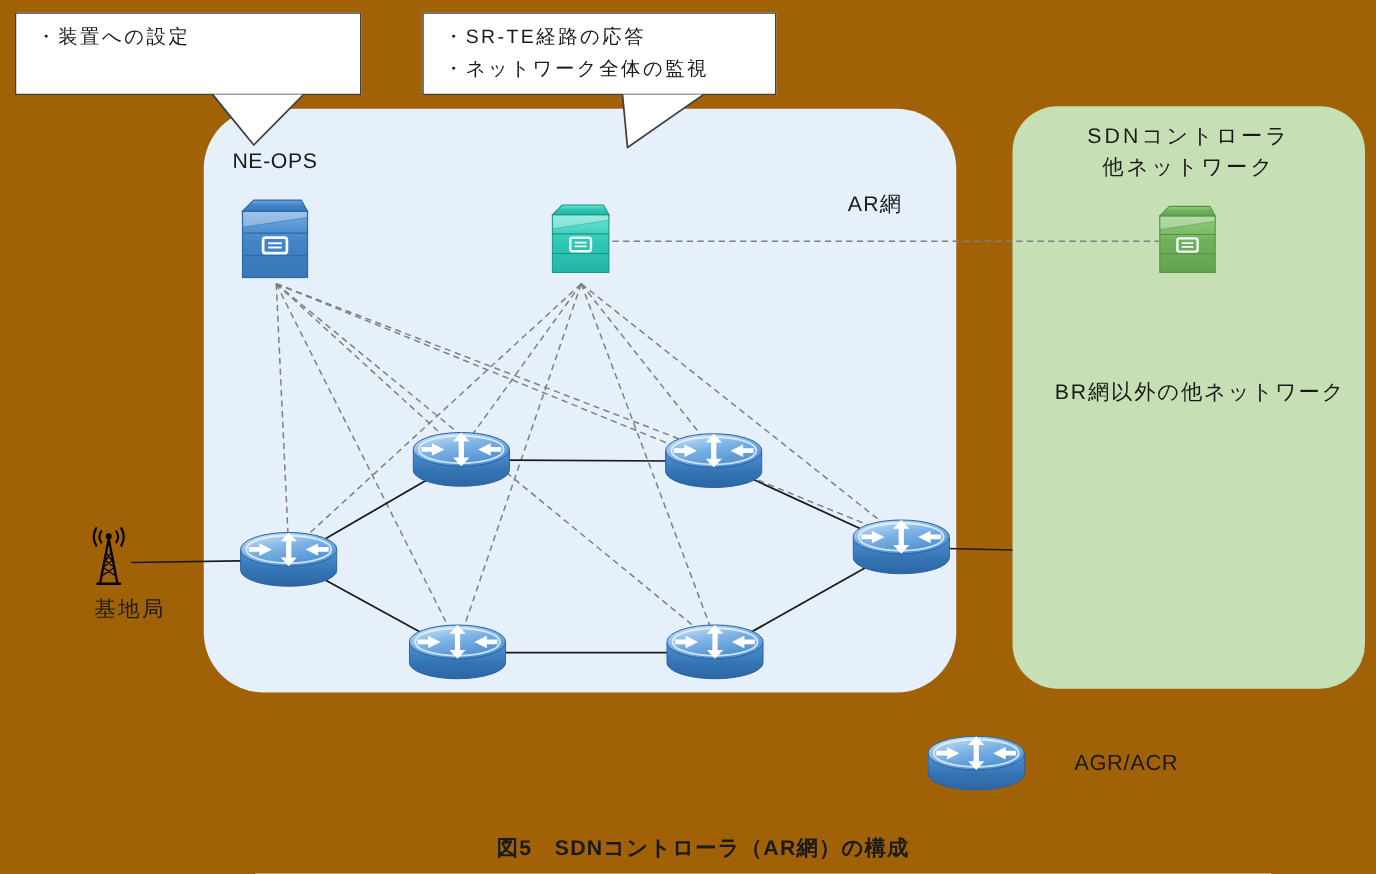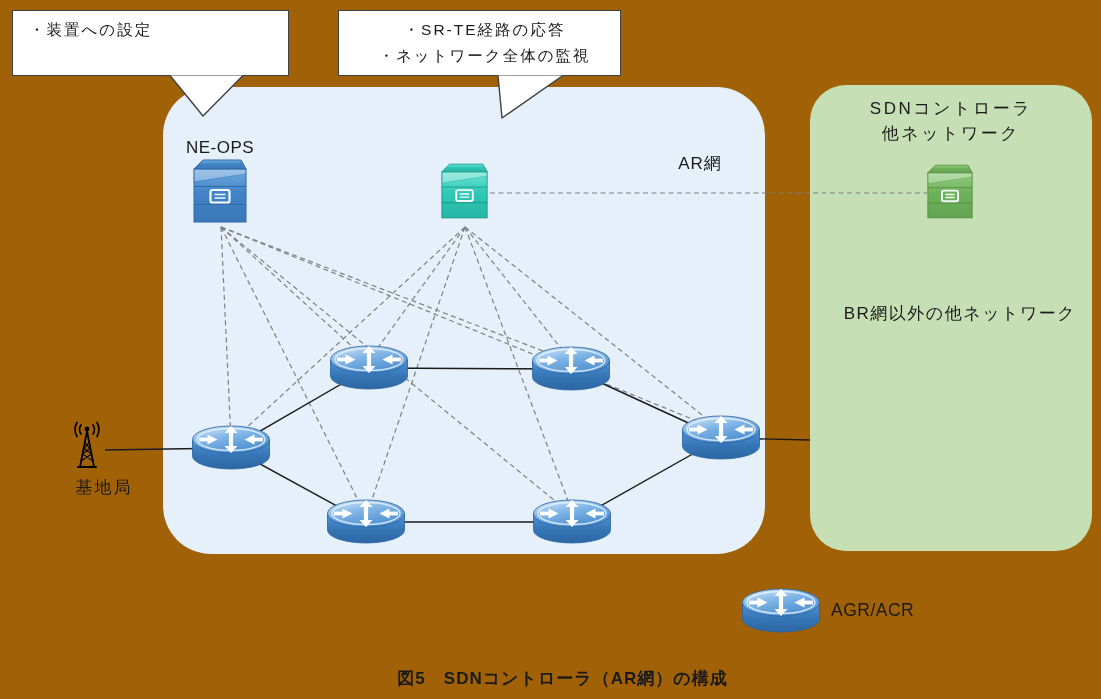--- a/index.html
+++ b/index.html
@@ -8,31 +8,31 @@
     font-family:"Liberation Sans","DejaVu Sans",sans-serif;color:#1a1a1a;
   }
   .abs{position:absolute;}
   
   .region-blue{left:163px;top:87px;width:602px;height:467px;background:#E5F0FA;border-radius:48px;}
   .region-green{left:810px;top:85px;width:282px;height:466px;background:#C6DFB5;border-radius:36px;}
   
   .callout{background:#fff;border:1.4px solid #404040;box-sizing:border-box;
            font-size:15.5px;letter-spacing:2px;line-height:26px;padding:6px 6px 4px 16px;white-space:nowrap;}
   .callout-1{left:12px;top:10px;width:277px;height:66px;}
-  .callout-2{left:338px;top:10px;width:283px;height:66px;text-align:center;}
+  .callout-2{left:338px;top:10px;width:283px;height:66px;}
   .pointer-svg{pointer-events:none;}
   
   .lbl{position:absolute;text-align:center;}
-  .lbl-ne-ops{left:158px;top:138px;width:124px;font-size:17px;letter-spacing:.5px;}
+  .lbl-ne-ops{left:158px;top:119px;width:124px;font-size:17px;letter-spacing:.5px;}
   .lbl-sdn{left:335px;top:130px;width:246px;font-size:16.5px;letter-spacing:1px;white-space:nowrap;}
   .lbl-ar-region{left:650px;top:112px;width:100px;font-size:17px;letter-spacing:1px;margin-top:40px;}
   .lbl-other-title{left:818px;top:96px;width:266px;font-size:17px;line-height:25px;letter-spacing:2.5px;}
   .lbl-other-desc{left:811px;top:302px;width:298px;font-size:17px;letter-spacing:1.5px;white-space:nowrap;}
   .lbl-base{left:56px;top:476px;width:96px;font-size:17px;letter-spacing:2px;text-align:center;}
-  .lbl-legend{left:831px;top:600px;width:140px;text-align:left;font-size:17.5px;letter-spacing:.5px;}
+  .lbl-legend{left:831px;top:600px;width:140px;text-align:center;font-size:17.5px;letter-spacing:.5px;}
   .lbl-caption{left:0;top:667px;width:1101px;font-size:17px;font-weight:bold;letter-spacing:1px;margin-left:12px;}
   svg{display:block;}
 </style>
 </head>
 <body>
 
 <div class="stage" data-name="figure5-sdn-diagram">
 
   <svg width="0" height="0" style="position:absolute" aria-hidden="true" data-name="svg-defs">
     <defs>

